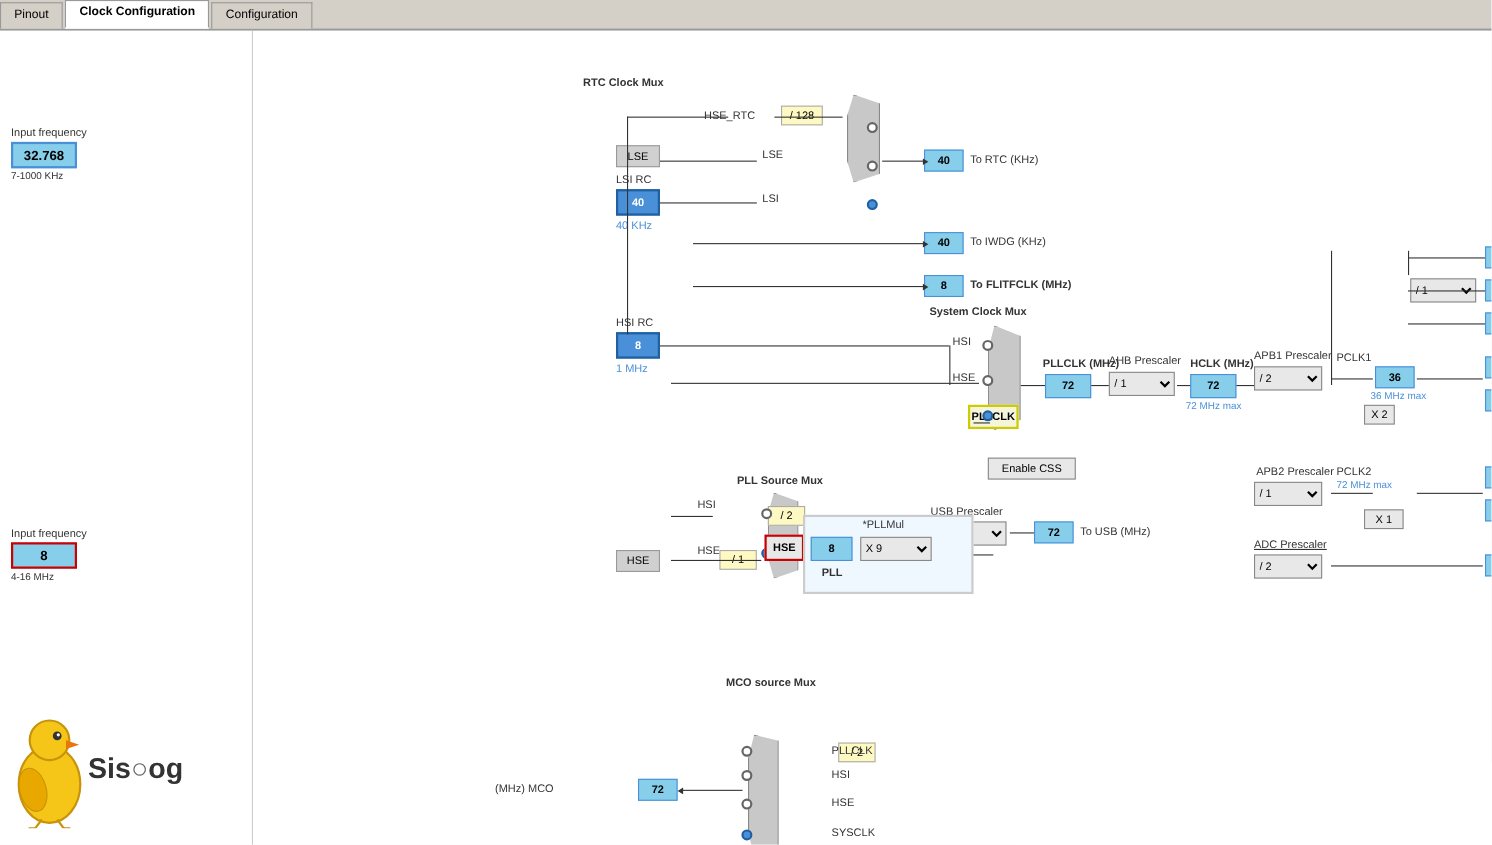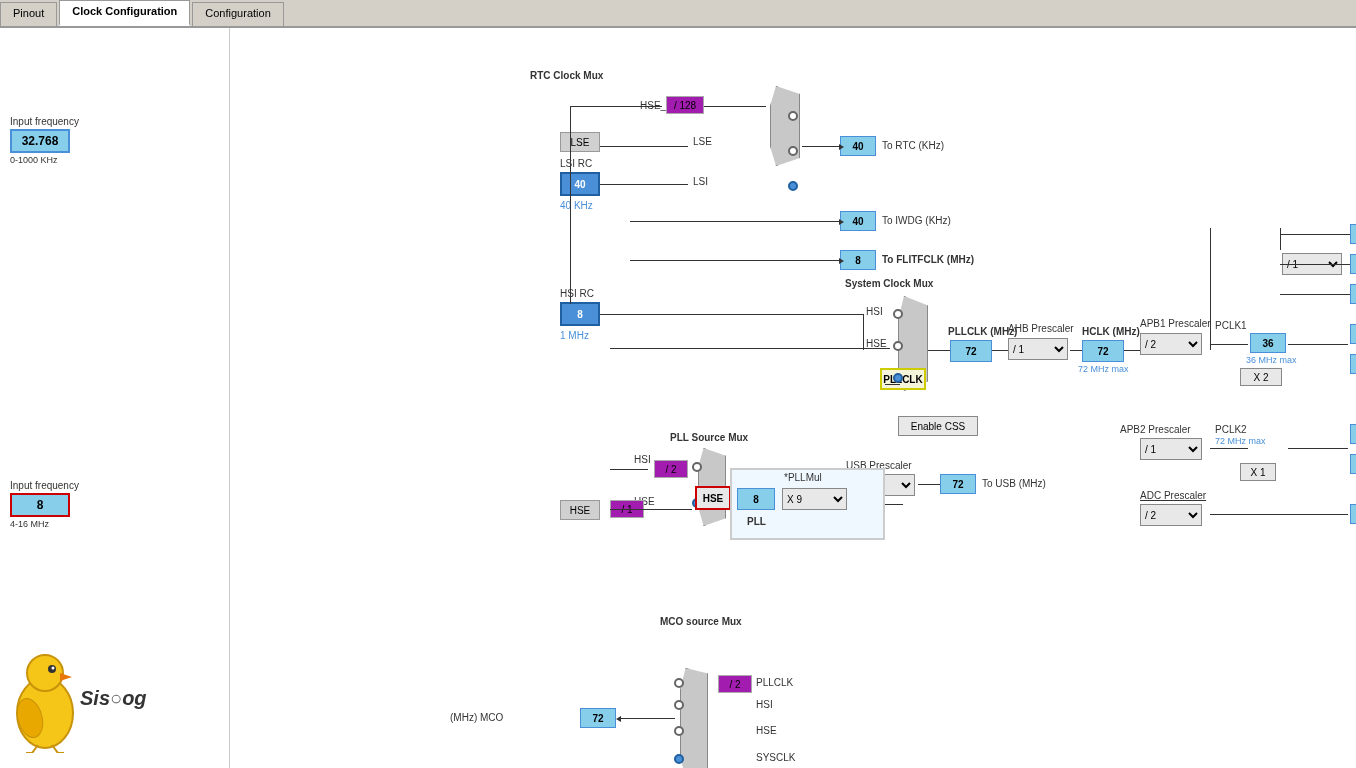--- a/index.html
+++ b/index.html
@@ -116,27 +116,28 @@
       white-space: nowrap;
     }
 
     .bold-label {
       font-weight: bold;
     }
 
     .divider-box {
       position: absolute;
       border: 1px solid #aaa;
-      background: #a21caf;
+      background: #fef9c3;
       font-size: 10px;
       text-align: center;
       display: flex;
       align-items: center;
       justify-content: center;
       white-space: nowrap;
+      margin-left: 44px;
     }
 
     .radio-dot {
       position: absolute;
       width: 10px;
       height: 10px;
       border-radius: 50%;
       border: 2px solid #666;
       background: #fff;
     }
@@ -213,24 +214,23 @@
       position: absolute;
       background: #e8e8e8;
       border: 1px solid #888;
       display: flex;
       align-items: center;
       justify-content: center;
       font-size: 10px;
     }
 
     .siscoog-text {
-      font-size: 20px;
+      font-size: 26px;
       font-weight: bold;
       color: #333;
-      font-style: italic;
     }
 
     
     .bird-container {
       position: absolute;
       bottom: 5px;
       left: 10px;
       width: 200px;
       height: 130px;
       display: flex;
@@ -251,21 +251,21 @@
   <div class="tab">Configuration</div>
 </div>
 
 <div class="main-container">
 
   <div class="sidebar">
 
     <div style="position:absolute; top:88px; left:10px;">
       <div class="input-freq-label">Input frequency</div>
       <div class="freq-value-box">32.768</div>
-      <div class="freq-range">0-1000 KHz</div>
+      <div class="freq-range">7-1000 KHz</div>
     </div>
 
     <div style="position:absolute; top:452px; left:10px;">
       <div class="input-freq-label">Input frequency</div>
       <div class="freq-value-box blue-box" style="border:2px solid #cc0000; background:#87CEEB; color:#000; width:60px;">8</div>
       <div class="freq-range">4-16 MHz</div>
     </div>
 
     <div class="bird-container">
       <svg width="70" height="110" viewBox="0 0 70 110">
@@ -365,39 +365,39 @@
       <select style="width:62px; height:22px; font-size:10px;">
         <option>/ 2</option>
       </select>
     </div>
 
     <div class="label-text" style="top:292px; left:985px;">PCLK1</div>
 
     <div class="output-box" style="position:absolute; top:305px; left:1020px; width:36px; height:20px; font-size:10px; font-weight:bold; display:flex; align-items:center; justify-content:center;">36</div>
     <div class="label-text max-label" style="top:327px; left:1016px;">36 MHz max</div>
 
-    <div class="x-multiplier" style="top:340px; left:1010px; width:42px; height:18px;">X 2</div>
+    <div class="x-multiplier" style="top:340px; left:1010px; width:28px; height:18px;">X 2</div>
 
     <div class="output-box" style="position:absolute; top:196px; left:1120px; width:36px; height:20px; font-size:10px; font-weight:bold; display:flex; align-items:center; justify-content:center;">72</div>
 
     <div style="position:absolute; top:225px; left:1052px; width:60px; height:22px; display:flex; align-items:center;">
       <select style="width:60px; height:22px; font-size:10px;">
         <option>/ 1</option>
       </select>
     </div>
 
     <div class="output-box" style="position:absolute; top:226px; left:1120px; width:36px; height:20px; font-size:10px; font-weight:bold; display:flex; align-items:center; justify-content:center;">72</div>
 
     <div class="output-box" style="position:absolute; top:256px; left:1120px; width:36px; height:20px; font-size:10px; font-weight:bold; display:flex; align-items:center; justify-content:center;">72</div>
 
     <div class="output-box" style="position:absolute; top:296px; left:1120px; width:36px; height:20px; font-size:10px; font-weight:bold; display:flex; align-items:center; justify-content:center;">36</div>
 
     <div class="output-box" style="position:absolute; top:326px; left:1120px; width:36px; height:20px; font-size:10px; font-weight:bold; display:flex; align-items:center; justify-content:center;">72</div>
 
-    <div class="label-text" style="top:396px; left:890px;">APB2 Prescaler</div>
+    <div class="label-text" style="top:396px; left:912px;">APB2 Prescaler</div>
     <div style="position:absolute; top:410px; left:910px; width:62px; height:22px; display:flex; align-items:center;">
       <select style="width:62px; height:22px; font-size:10px;">
         <option>/ 1</option>
       </select>
     </div>
 
     <div class="label-text" style="top:396px; left:985px;">PCLK2</div>
     <div class="label-text max-label" style="top:408px; left:985px;">72 MHz max</div>
 
     <div class="x-multiplier" style="top:435px; left:1010px; width:36px; height:18px;">X 1</div>

